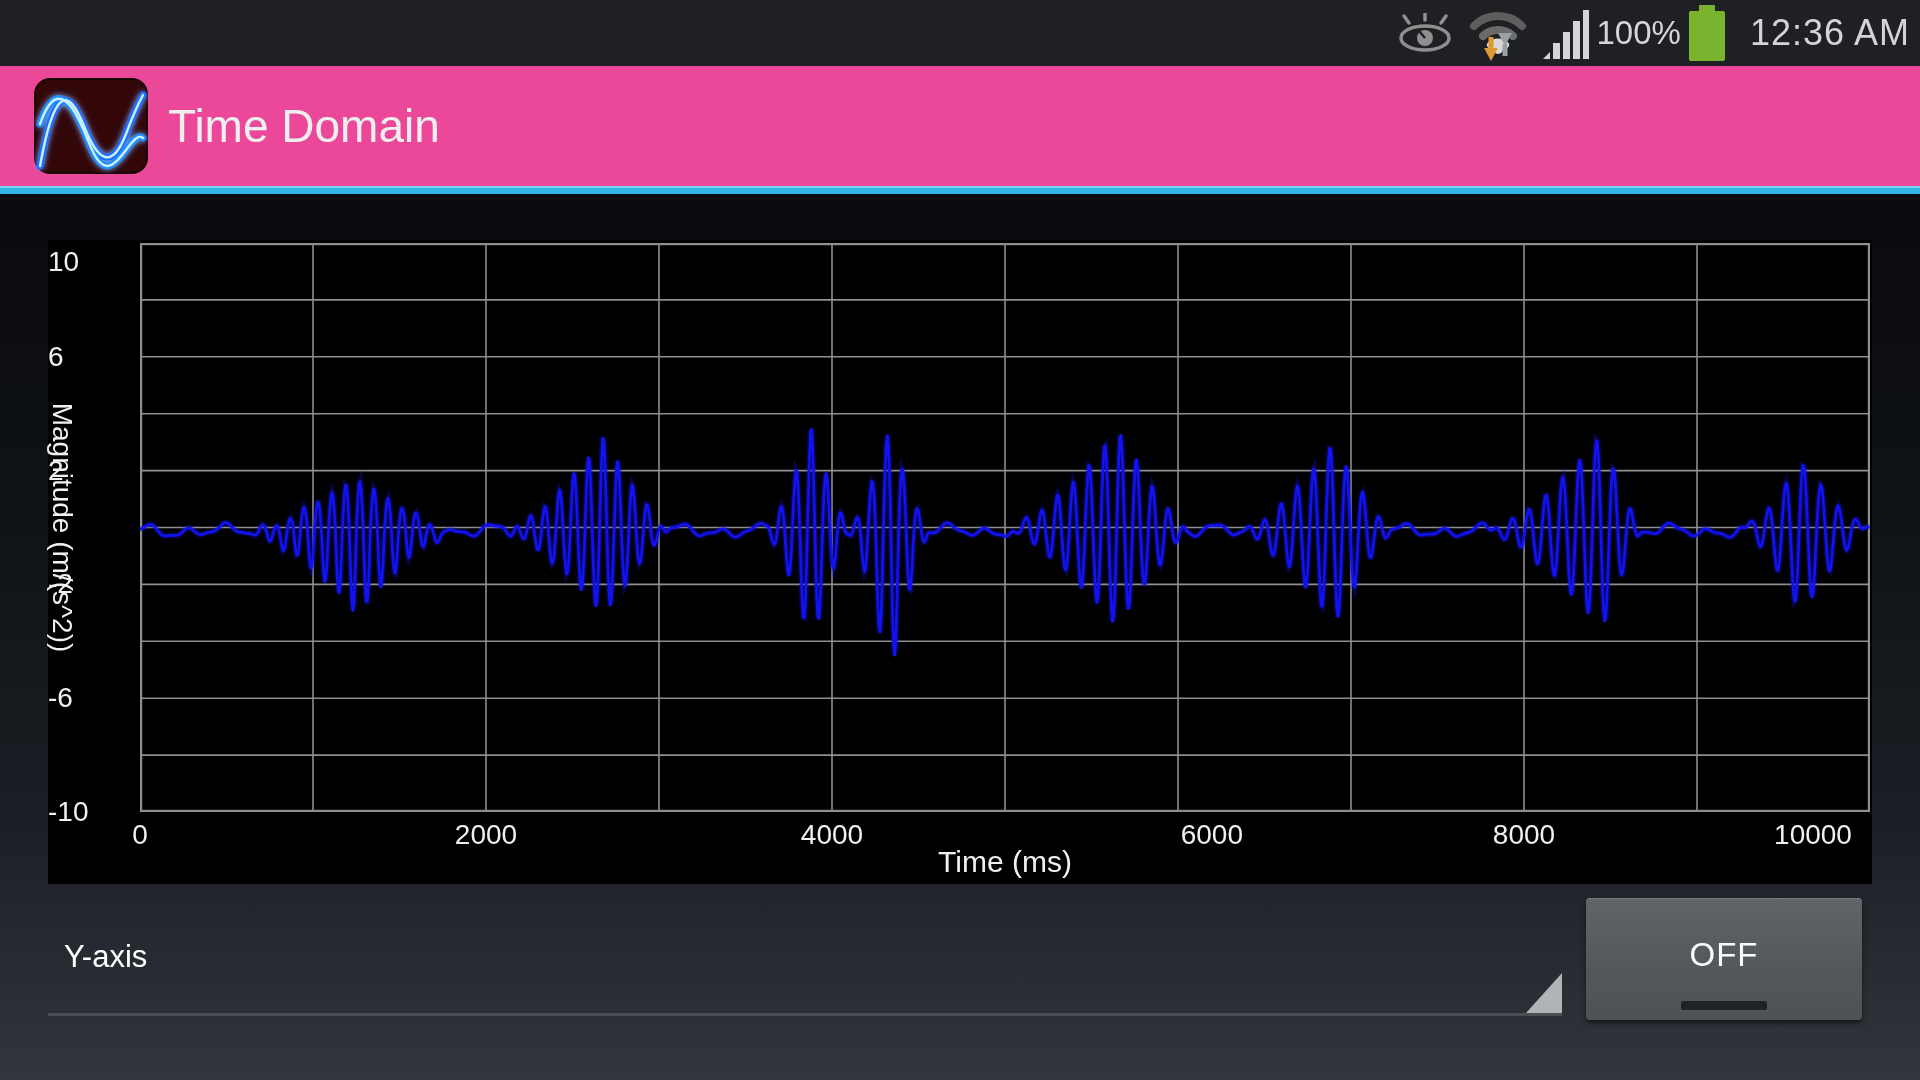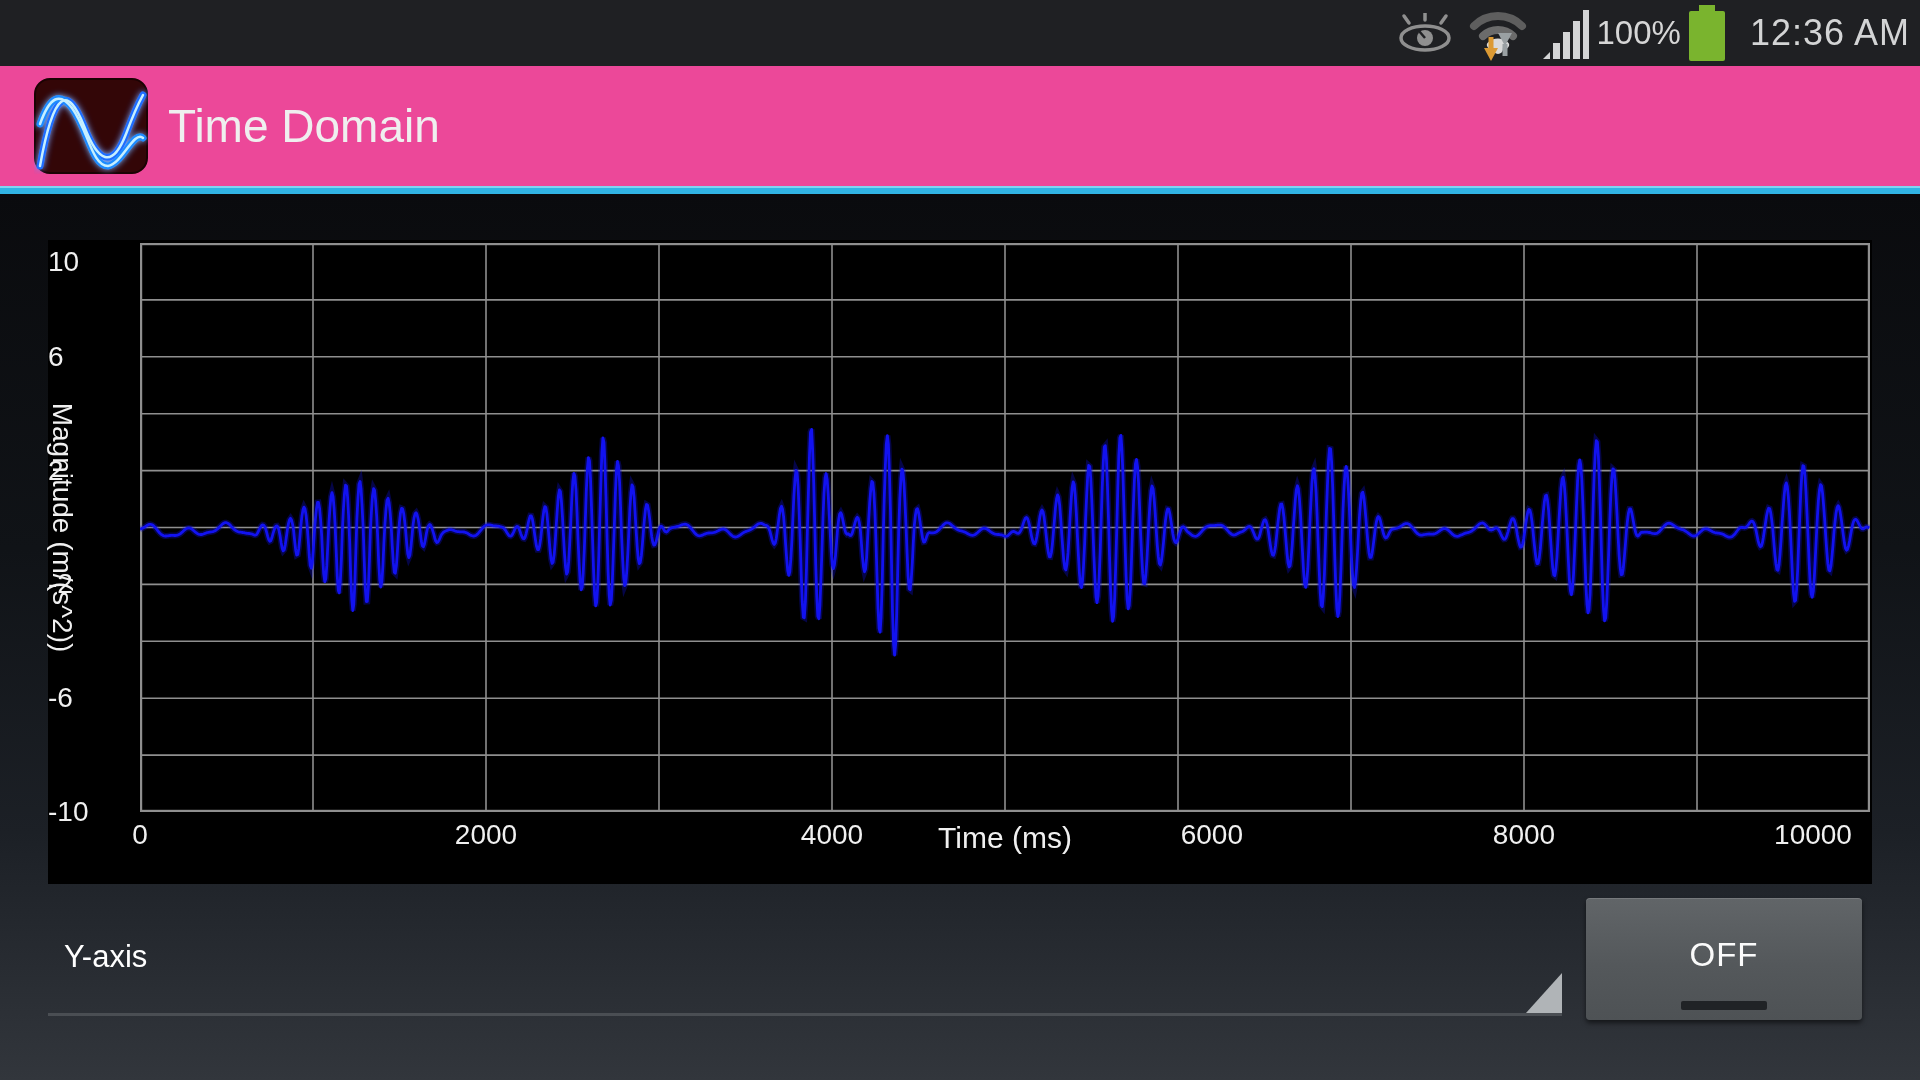--- a/index.html
+++ b/index.html
@@ -26,21 +26,21 @@
   
   .content{position:absolute;top:194px;left:0;right:0;bottom:0;
     background:linear-gradient(180deg,#0a0b0e 0%,#101317 40%,#1c2026 72%,#32363c 100%);}
 
   
   .chart{position:absolute;left:48px;top:46px;width:1824px;height:644px;background:#000;}
   .plot-svg{position:absolute;left:92px;top:3px;}
   .ytick{position:absolute;left:0;width:84px;text-align:left;font-size:28px;line-height:34px;
     color:#f0f0f0;padding-right:4px;box-sizing:border-box;}
   .xtick{position:absolute;top:578px;width:130px;text-align:center;font-size:28px;line-height:34px;color:#f0f0f0;}
-  .xlabel{position:absolute;left:92px;top:582px;width:1730px;text-align:center;
+  .xlabel{position:absolute;left:92px;top:606px;width:1730px;text-align:center;
     font-size:30px;line-height:32px;color:#f0f0f0;}
   .ylabel{position:absolute;left:31px;top:3px;width:569px;height:34px;line-height:34px;
     transform-origin:0 0;transform:rotate(90deg);text-align:center;font-size:28px;color:#f0f0f0;}
 
   
   .spinner{position:absolute;left:48px;top:704px;width:1514px;height:118px;display:flex;align-items:center;cursor:pointer;}
   .spinner-label{font-size:31px;color:#ffffff;margin-left:16px;}
   .spinner-underline{position:absolute;left:0;bottom:0;width:100%;height:3px;background:#4a4e53;}
   .spinner-caret{position:absolute;right:0;bottom:3px;width:0;height:0;
     border-left:36px solid transparent;border-bottom:40px solid #b0b4b7;}

